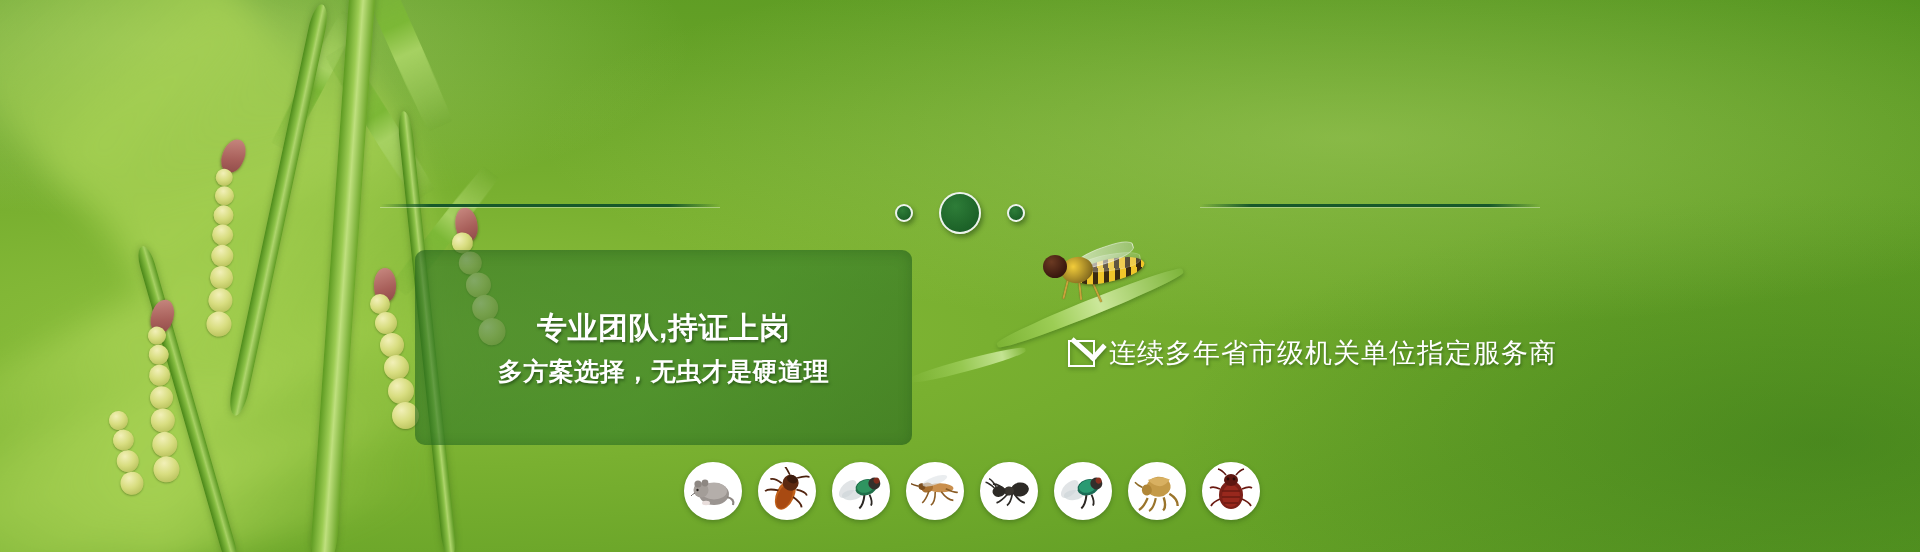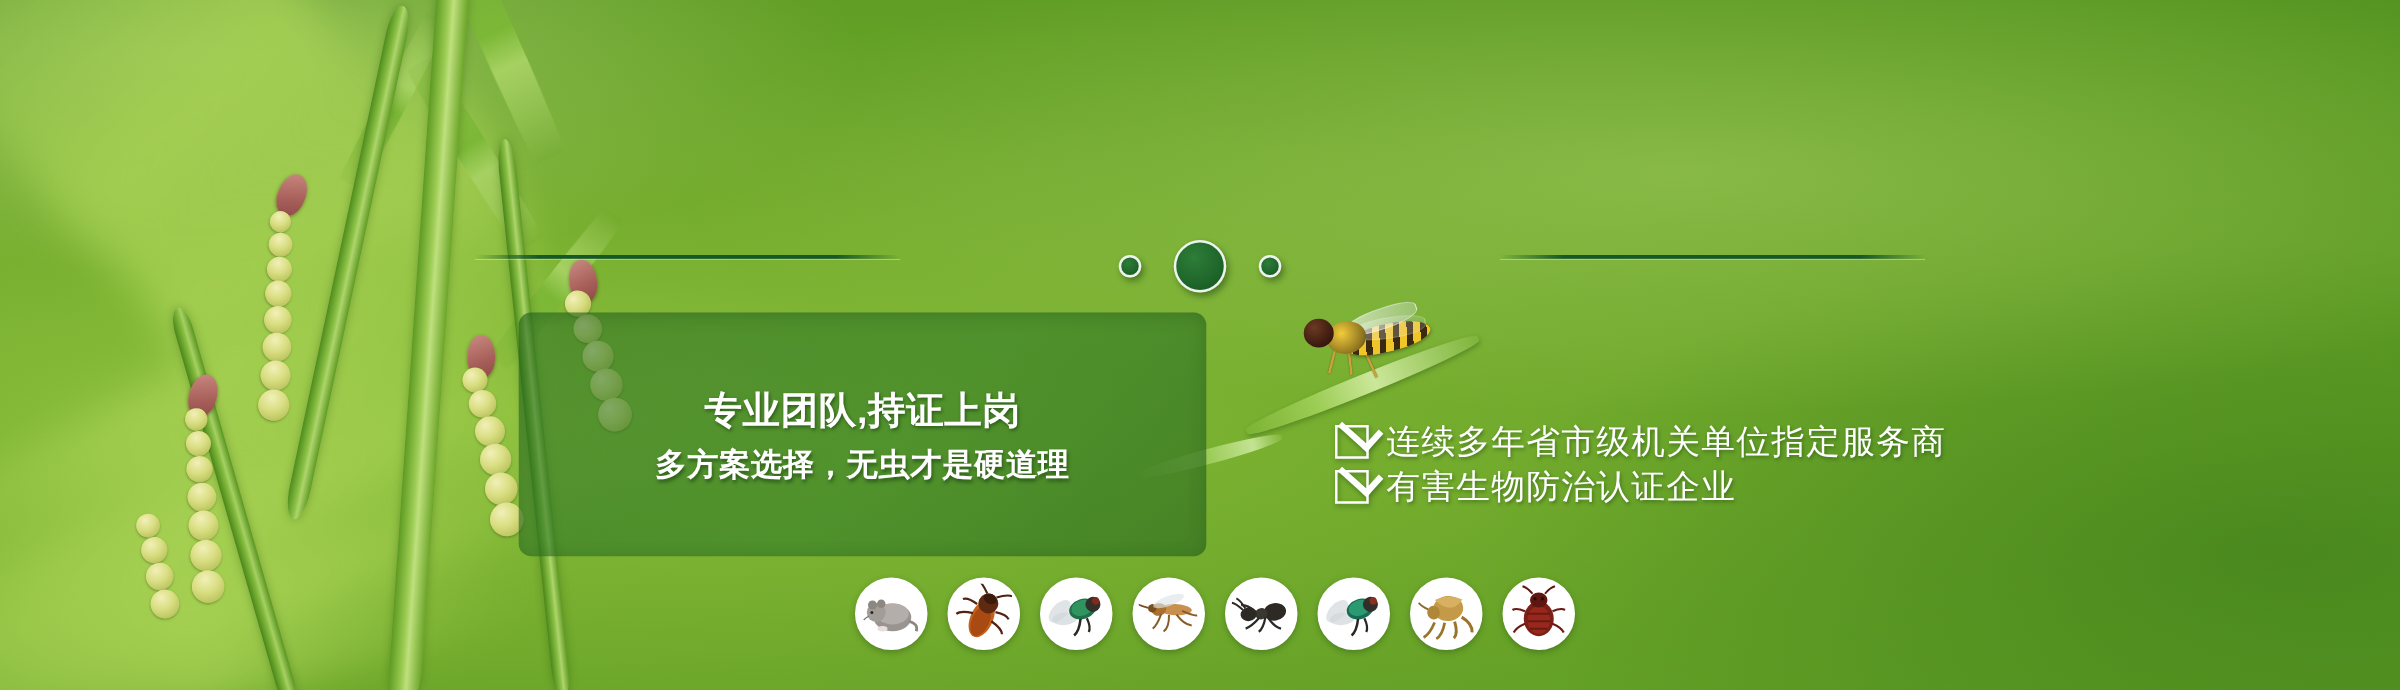--- a/index.html
+++ b/index.html
@@ -127,21 +127,21 @@
   .rule {
     position:absolute; height:3px;
     background:linear-gradient(90deg, rgba(18,74,28,0), #16582a 15%, #16582a 85%, rgba(18,74,28,0));
     box-shadow:0 1px 0 rgba(255,255,255,.35);
   }
   .rule-left  { left:380px; top:204px; width:340px; }
   .rule-right { left:1200px; top:204px; width:340px; }
 
   
   .panel {
-    position:absolute; left:415px; top:250px; width:550px; height:195px;
+    position:absolute; left:415px; top:250px; width:497px; height:195px;
     border-radius:10px;
     background:linear-gradient(135deg, rgba(40,108,35,.55) 0%, rgba(48,122,38,.60) 55%, rgba(36,100,30,.58) 100%);
     box-shadow:0 2px 14px rgba(20,60,15,.25) inset;
     display:flex; flex-direction:column; justify-content:center; align-items:center;
     gap:6px;
     padding:10px 0;
   }
   .panel-line {
     color:#ffffff;
     font-weight:bold;
@@ -341,24 +341,20 @@
 
   <div class="panel">
     <div class="panel-line l1">专业团队,持证上岗</div>
     <div class="panel-line l2">多方案选择，无虫才是硬道理</div>
   </div>
 
   <div class="checks">
     <div class="check-row">
       <span class="check-box"></span>
       <span class="check-text">连续多年省市级机关单位指定服务商</span>
-    </div>
-    <div class="check-row">
-      <span class="check-box"></span>
-      <span class="check-text">有害生物防治认证企业</span>
     </div>
   </div>
 
   <div class="pests">
 
     <span class="pest">
       <svg viewBox="0 0 48 48">
         <ellipse cx="25" cy="27" rx="15" ry="11" fill="#9a9490"></ellipse>
         <ellipse cx="25" cy="24" rx="13" ry="8.5" fill="#b4aeaa"></ellipse>
         <circle cx="12" cy="23" r="7.5" fill="#a39d98"></circle>

